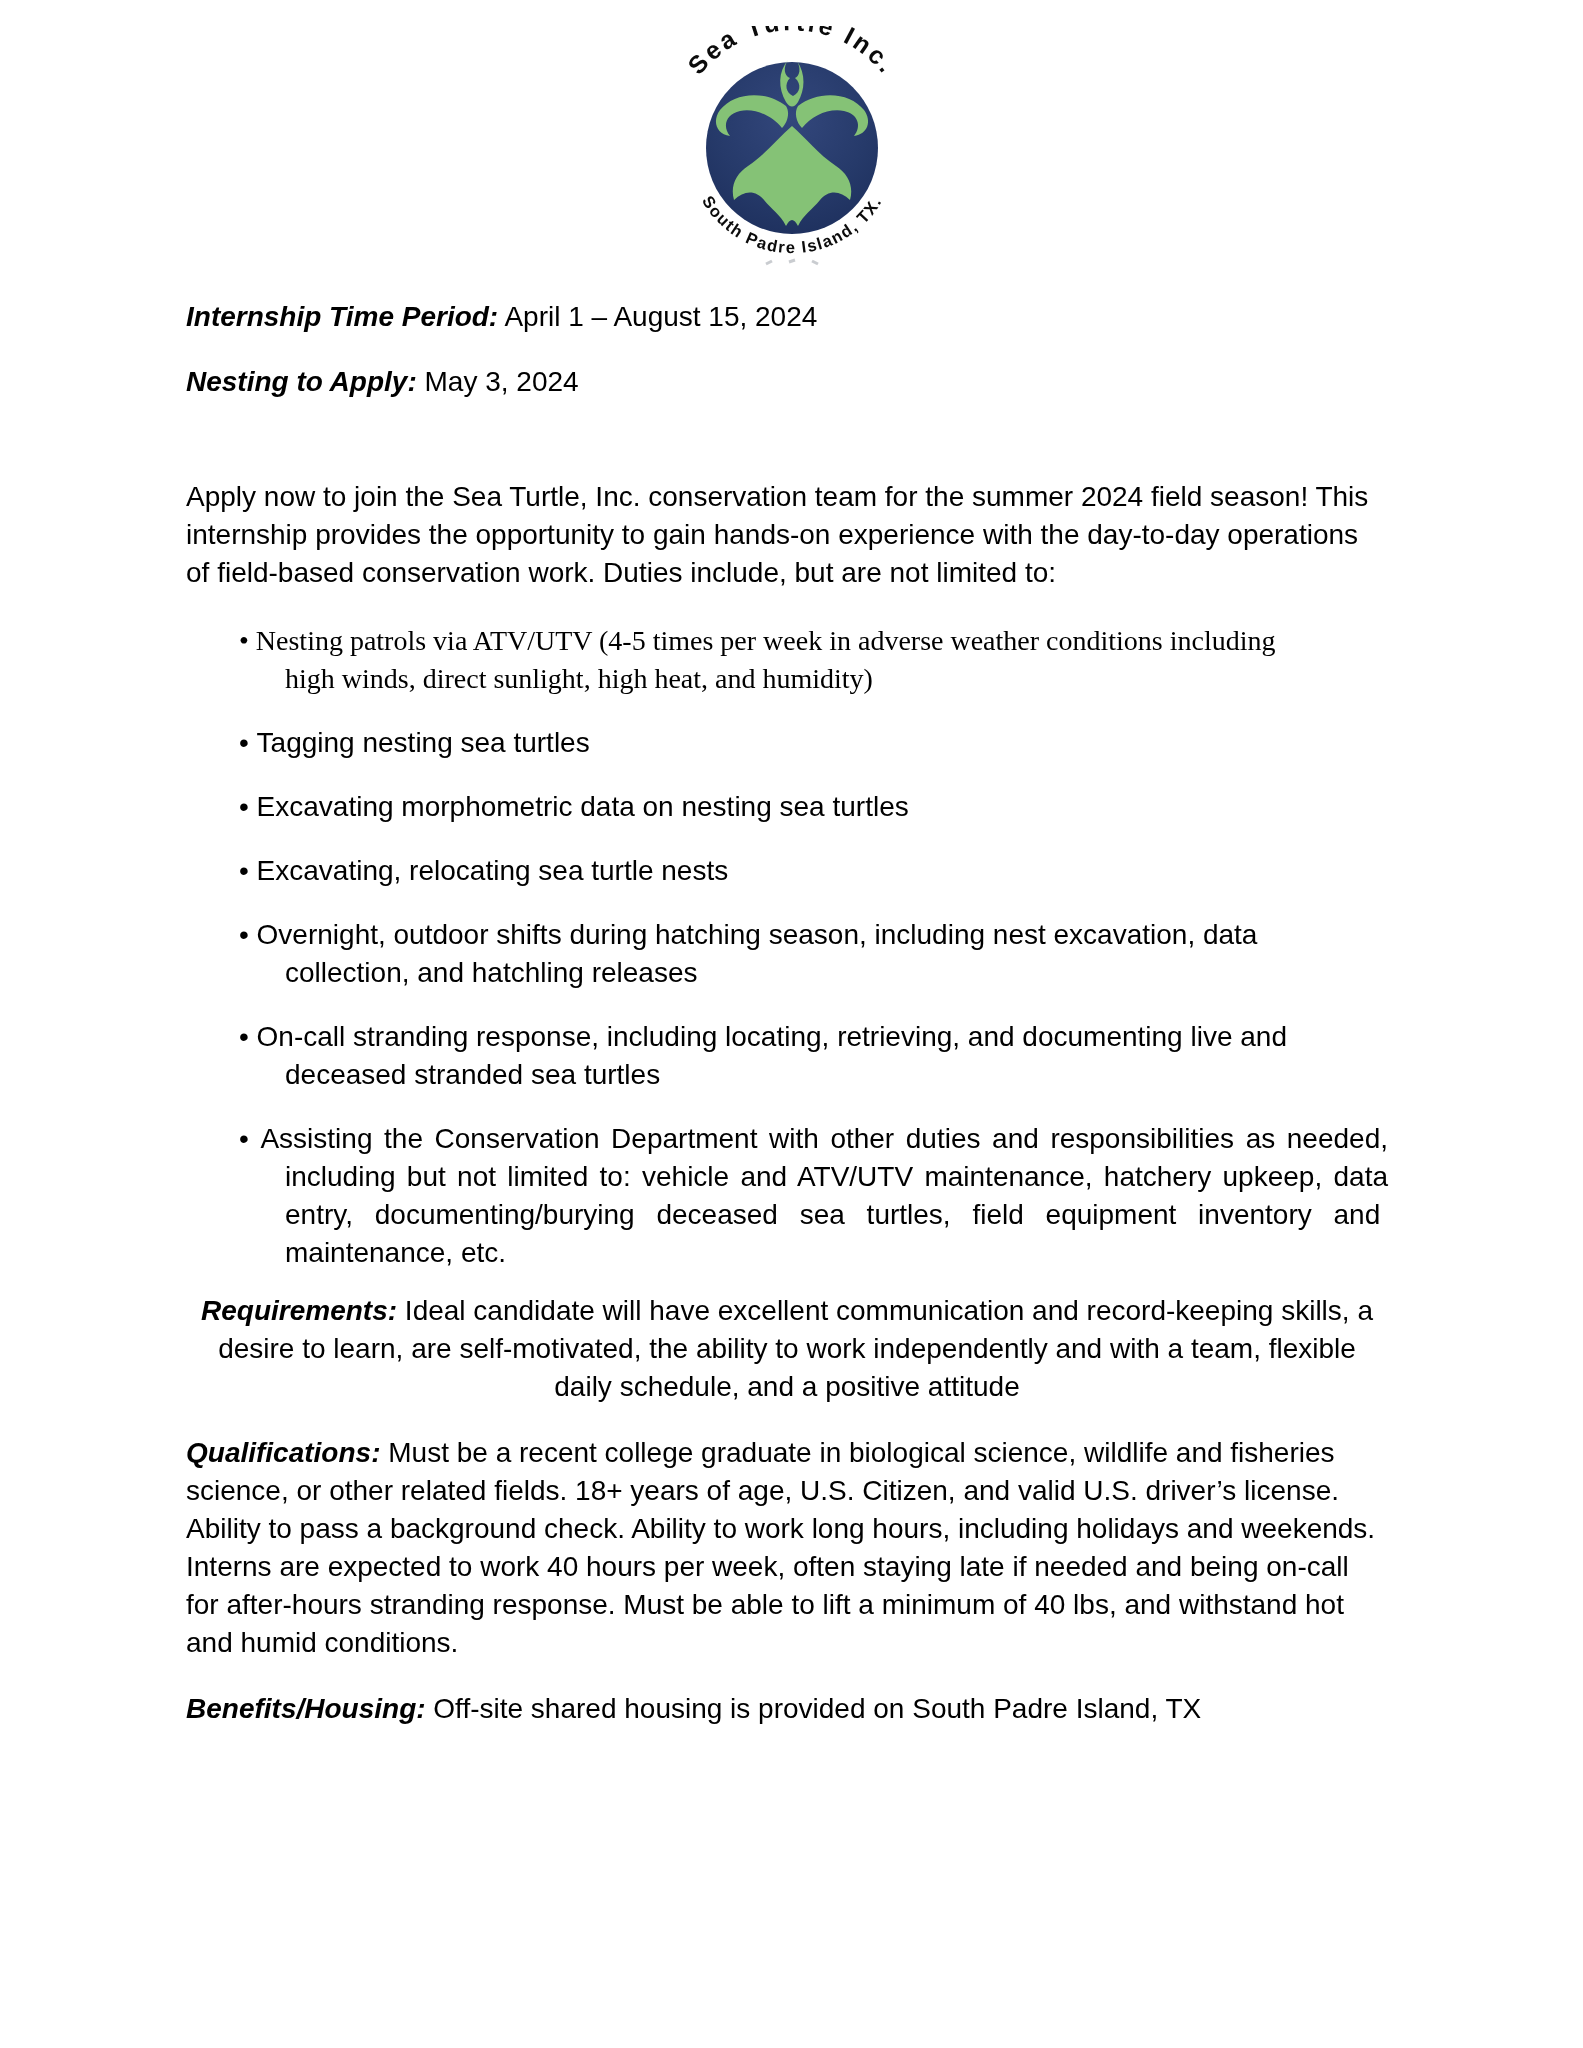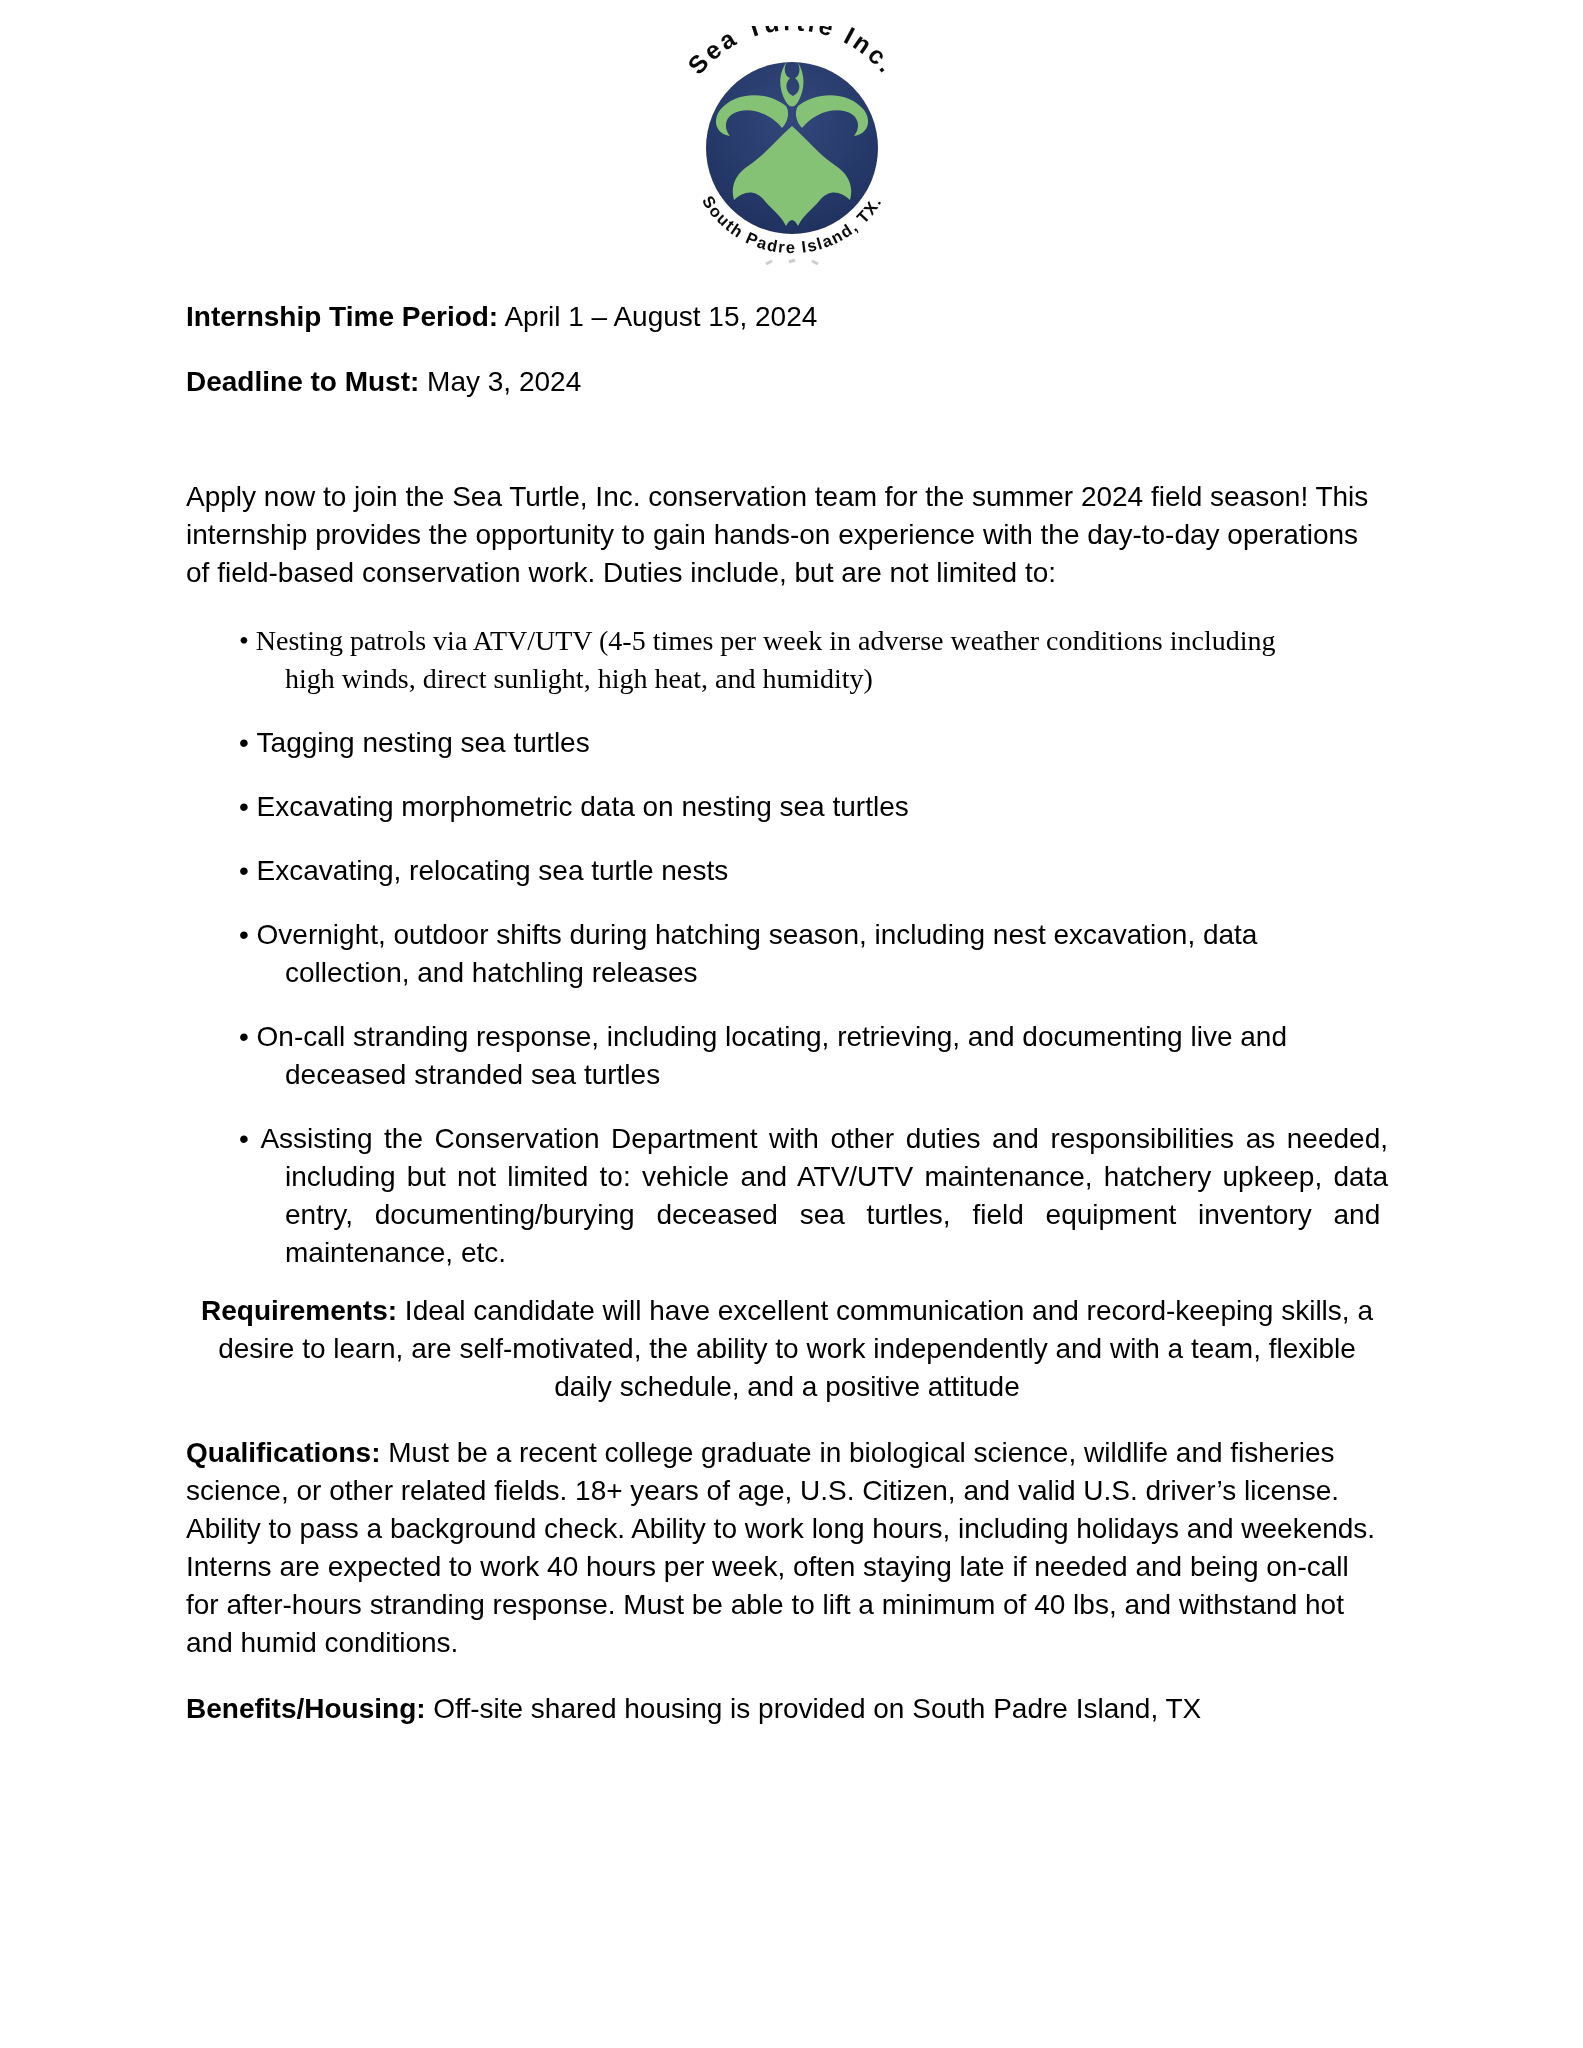--- a/index.html
+++ b/index.html
@@ -35,21 +35,21 @@
     font-family: "Liberation Sans", sans-serif;
     font-weight: bold;
     font-size: 16.5px;
     letter-spacing: 1.5px;
     fill: #0b0b0b;
   }
 
   
   .meta { margin-top: 20px; }
   .meta-line { margin: 0 0 27px 0; }
-  .b { font-weight: bold; }
+  .b { font-weight: bold; font-style: italic; }
 
   
   .intro { margin: 77px 0 0 0; }
 
   
   ul.duties {
     list-style: none;
     margin: 30px 0 0 0;
     padding: 0;
   }
@@ -122,21 +122,21 @@
   </div>
 
   <div class="content">
 
     <div class="meta">
 
     <p class="meta-line">
         <span class="b">Internship Time Period:</span><span> April 1 – August 15, 2024</span>
       </p>
         <p class="meta-line">
-        <span class="b">Deadline to Must:</span><span> May 3, 2024</span>
+        <span class="b">Nesting to Apply:</span><span> May 3, 2024</span>
       </p>
       </div>
 
     <p class="intro">Apply now to join the Sea Turtle, Inc. conservation team for the summer 2024 field season! This internship provides the opportunity to gain hands-on experience with the day-to-day operations of field-based conservation work. Duties include, but are not limited to:</p>
 
     <ul class="duties">
 
     <li><span>Nesting patrols via ATV/UTV (4-5 times per week in adverse weather conditions including high winds, direct sunlight, high heat, and humidity)</span></li>
         <li><span>Tagging nesting sea turtles</span></li>
         <li><span>Excavating morphometric data on nesting sea turtles</span></li>

